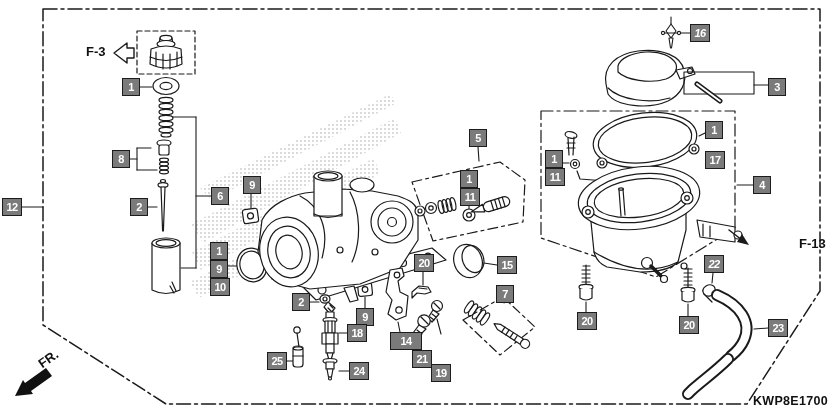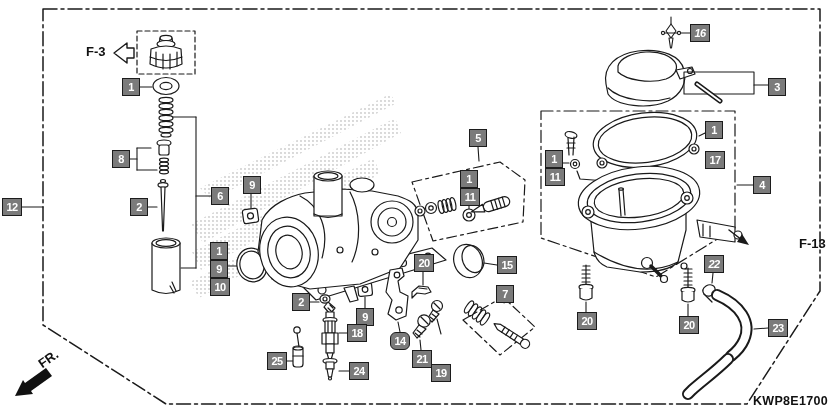--- a/index.html
+++ b/index.html
@@ -377,21 +377,21 @@
       <div class="callout" style="left: 243px; top: 176px; width: 18px;">9</div>
       <div class="callout" style="left: 210px; top: 242px; width: 18px;">1</div>
       <div class="callout" style="left: 210px; top: 260px; width: 18px;">9</div>
       <div class="callout" style="left: 210px; top: 278px; width: 20px;">10</div>
       <div class="callout" style="left: 292px; top: 293px; width: 18px;">2</div>
       <div class="callout" style="left: 356px; top: 308px; width: 18px;">9</div>
       <div class="callout" style="left: 347px; top: 324px; width: 20px;">18</div>
       <div class="callout" style="left: 349px; top: 362px; width: 20px;">24</div>
       <div class="callout" style="left: 267px; top: 352px; width: 20px;">25</div>
       <div class="callout" style="left: 414px; top: 254px; width: 20px;">20</div>
-      <div class="callout" style="left: 390px; top: 332px; width: 20px; border-radius: 6px;">14</div>
+      <div class="callout" style="left: 390px; top: 332px; width: 32px;">14</div>
       <div class="callout" style="left: 431px; top: 334px; width: 20px; margin-top: 30px;">19</div>
       <div class="callout" style="left: 412px; top: 350px; width: 20px;">21</div>
       <div class="callout" style="left: 497px; top: 256px; width: 20px;">15</div>
       <div class="callout" style="left: 496px; top: 285px; width: 18px;">7</div>
       <div class="callout" style="left: 469px; top: 129px; width: 18px;">5</div>
       <div class="callout" style="left: 460px; top: 170px; width: 18px;">1</div>
       <div class="callout" style="left: 460px; top: 188px; width: 20px;">11</div>
       <div class="callout" style="left: 545px; top: 150px; width: 18px;">1</div>
       <div class="callout" style="left: 545px; top: 168px; width: 20px;">11</div>
       <div class="callout" style="left: 705px; top: 121px; width: 18px;">1</div>

